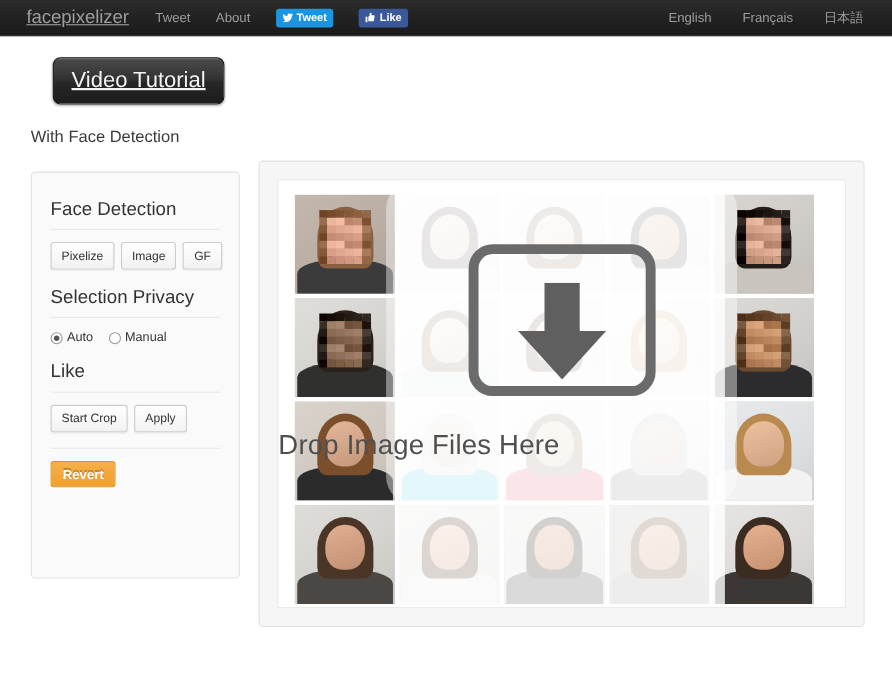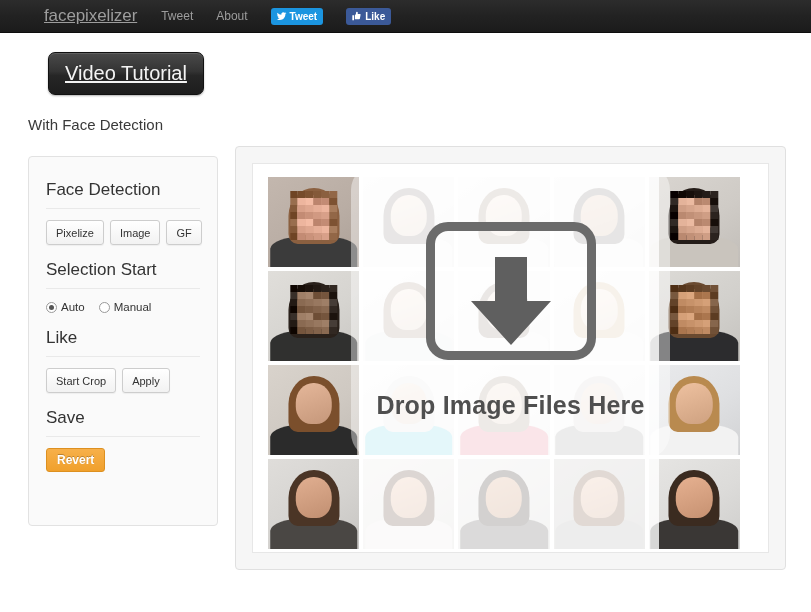--- a/index.html
+++ b/index.html
@@ -13,21 +13,21 @@
 
   
   .navbar {
     position: absolute; left: 0; top: 0;
     width: 811px; height: 33px;
     background: linear-gradient(to bottom, #2c2c2c 0%, #222222 50%, #1b1b1b 100%);
     border-bottom: 1px solid #0d0d0d;
     display: flex; align-items: center;
   }
   .brand {
-    margin-left: 44px;
+    margin-left: 24px;
     color: #9d9d9d;
     font-size: 17px;
     letter-spacing: -0.1px;
     white-space: nowrap;
   }
   .nav-link {
     color: #9d9d9d;
     font-size: 12px;
     text-decoration: none;
     white-space: nowrap;
@@ -191,22 +191,22 @@
   }
   .dl-icon {
     position: absolute; left: 50%; top: 58px; transform: translateX(-50%);
     width: 170px; height: 138px;
     border: 9px solid #6b6b6b;
     border-radius: 22px;
   }
   .dl-arrow { position: absolute; left: 50%; top: 26px; transform: translateX(-50%); }
   .drop-text {
     position: absolute; left: 0; right: 0; top: 227px;
-    text-align: center;
-    font-size: 25px; font-weight: bold; color: #4f4f4f;
+    text-align: left;
+    font-size: 25px; font-weight: normal; color: #4f4f4f;
     letter-spacing: 0.2px;
   }
 </style>
 </head>
 <body>
 
 <div class="navbar">
   <a class="brand" href="#">facepixelizer</a>
 
   <div class="nav-left">
@@ -221,58 +221,62 @@
     </span>
 
     <span class="social-btn like-btn">
       <svg width="11" height="10" viewBox="0 0 24 24">
         <path fill="#ffffff" d="M2 10h4v12H2zM8 10c2-1 3-3 3-5V3c0-1 1-1.5 2-1.5S15 2 15 3v4h5c1.2 0 2 1 1.8 2.1l-1.6 9A2 2 0 0 1 18.2 20H8z"></path>
       </svg>
       <span>Like</span>
     </span>
   </div>
 
+  <div class="nav-right">
+    <a class="nav-link" href="#">English</a>
+    <a class="nav-link" href="#">Français</a>
+    <a class="nav-link" href="#">日本語</a>
+  </div>
 </div>
 
 <div class="h1-row">
   <a class="video-btn" href="#">Video Tutorial</a>
 </div>
 <div class="subtitle">With Face Detection</div>
 
 <div class="sidebar">
 
   <div class="sect-title">Face Detection</div>
   <hr class="sect-rule">
   <div class="btn-row">
     <span class="gbtn">Pixelize</span>
     <span class="gbtn">Image</span>
     <span class="gbtn">GF</span>
   </div>
 
-  <div class="sect-title">Selection Start</div>
+  <div class="sect-title">Selection Privacy</div>
   <hr class="sect-rule">
   <div class="radio-row">
     <label class="radio-item">
       <span class="radio on"></span>
       <span>Auto</span>
     </label>
     <label class="radio-item">
       <span class="radio"></span>
       <span>Manual</span>
     </label>
   </div>
 
   <div class="sect-title">Like</div>
   <hr class="sect-rule">
   <div class="btn-row">
     <span class="gbtn">Start Crop</span>
     <span class="gbtn">Apply</span>
   </div>
 
-  <div class="sect-title">Save</div>
   <hr class="sect-rule">
   <div class="btn-row">
     <span class="cbtn revert-btn">Revert</span>
   </div>
 </div>
 
 <div class="drop-outer">
   <div class="drop-inner">
 
     <div class="photo-grid">

